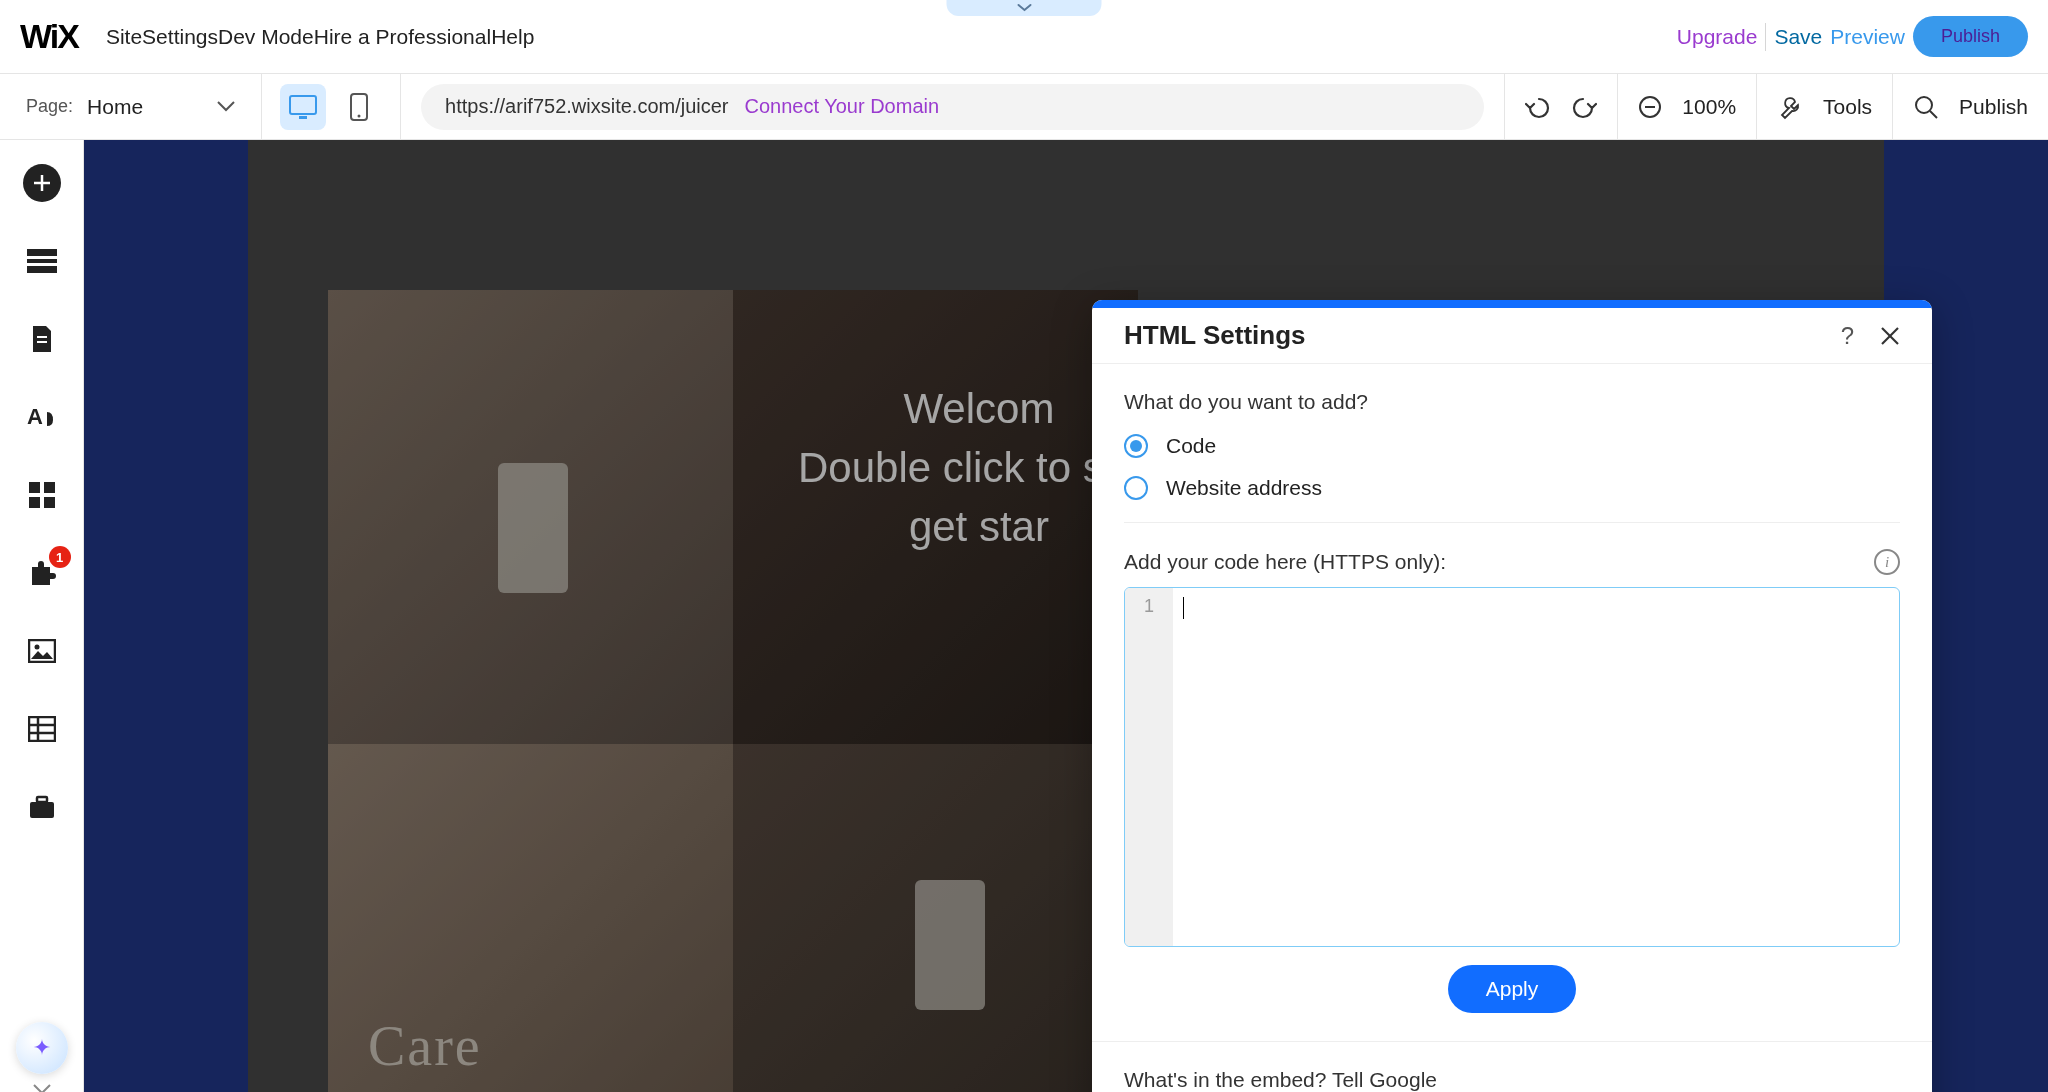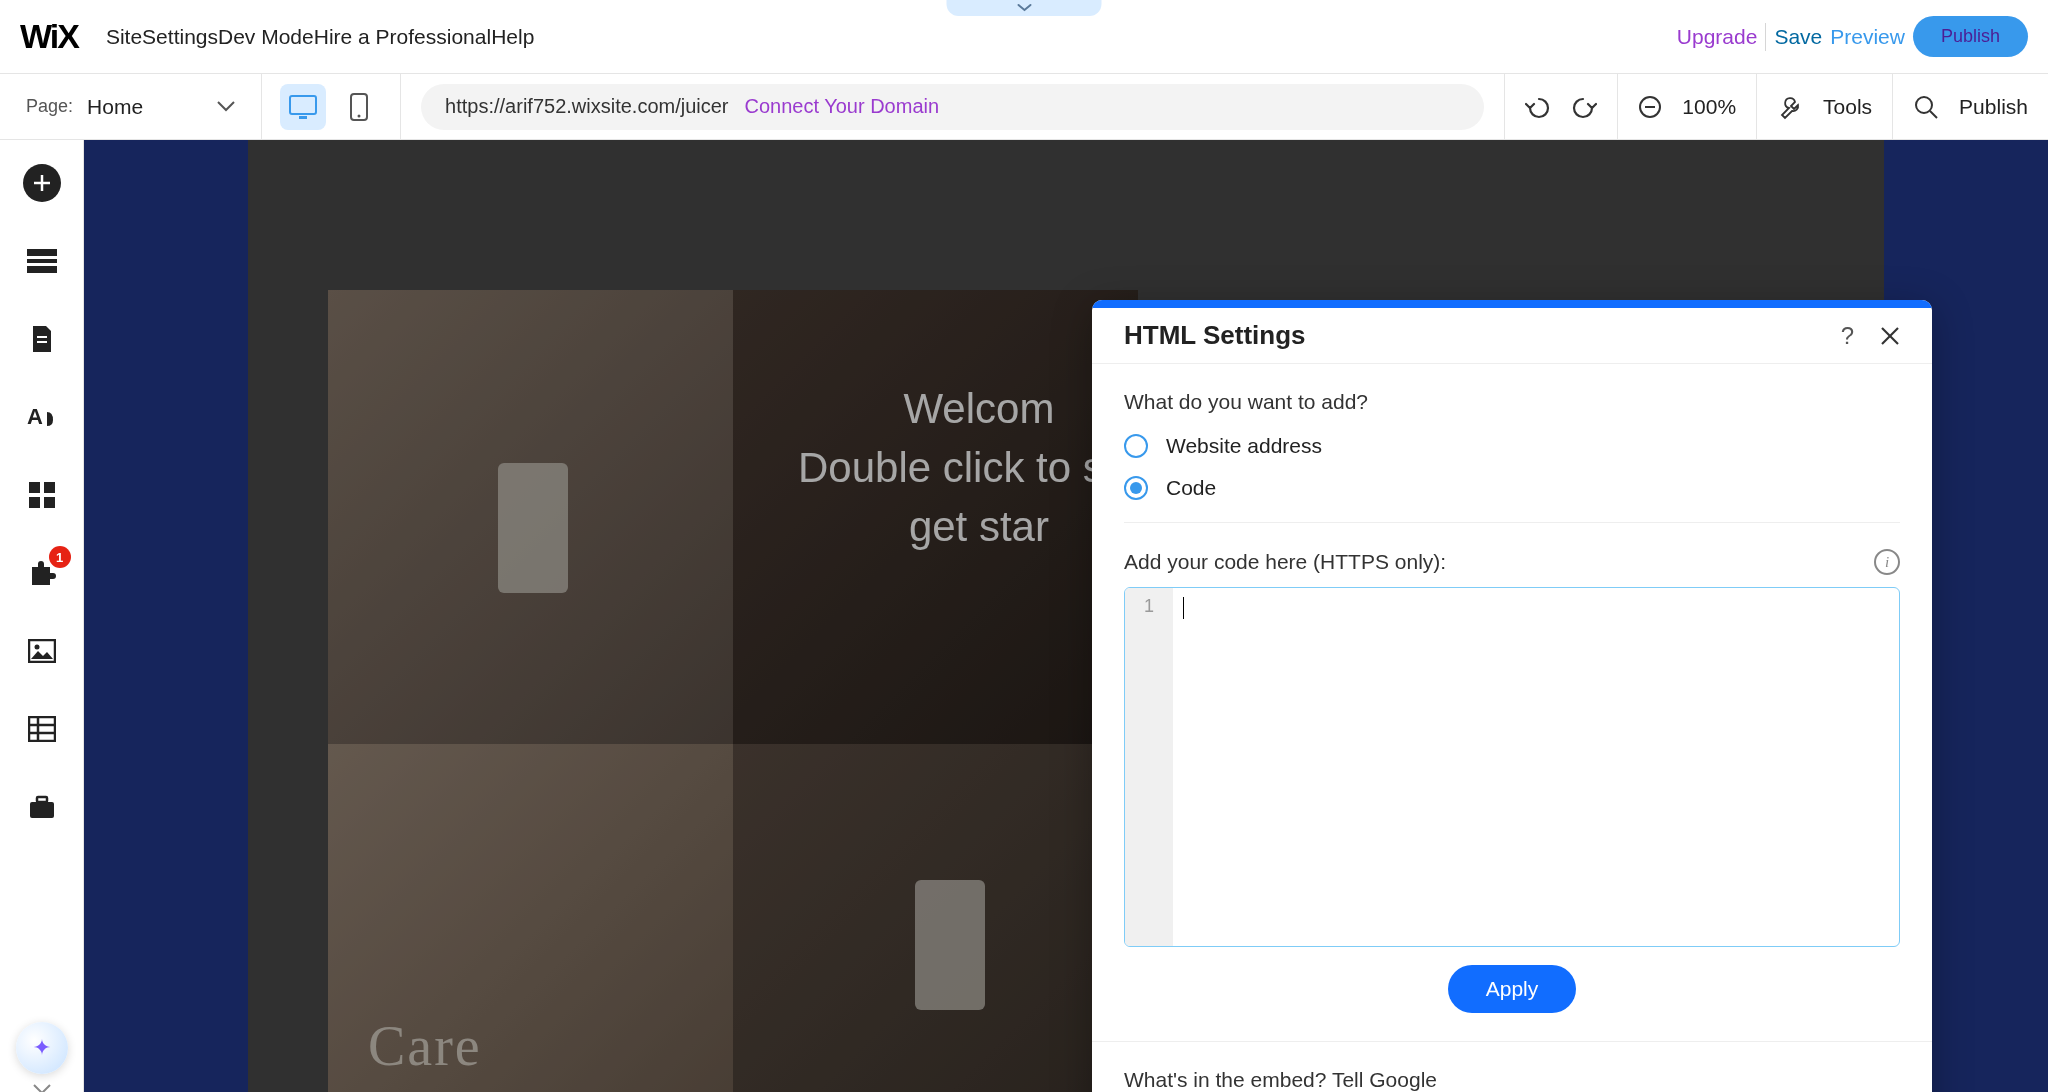--- a/index.html
+++ b/index.html
@@ -290,26 +290,26 @@
           <svg width="20" height="20">
               <line x1="2" y1="2" x2="18" y2="18" stroke="#333" stroke-width="2.2"></line>
               <line x1="18" y1="2" x2="2" y2="18" stroke="#333" stroke-width="2.2"></line>
             </svg>
         </span>
       </div>
     </div>
     <div class="panel-body">
       <div class="prompt">What do you want to add?</div>
       <div class="radio-row">
+        <div class="radio sel"></div>
+        <div class="radio-label">Code</div>
+      </div>
+      <div class="radio-row">
         <div class="radio"></div>
         <div class="radio-label">Website address</div>
-      </div>
-      <div class="radio-row">
-        <div class="radio sel"></div>
-        <div class="radio-label">Code</div>
       </div>
       <div class="hr"></div>
       <div class="code-label-row">
         <div class="code-label">Add your code here (HTTPS only):</div>
         <div class="info-ic">i</div>
       </div>
       <div class="code-box">
         <div class="gutter">
           <div>1</div>
         </div>

